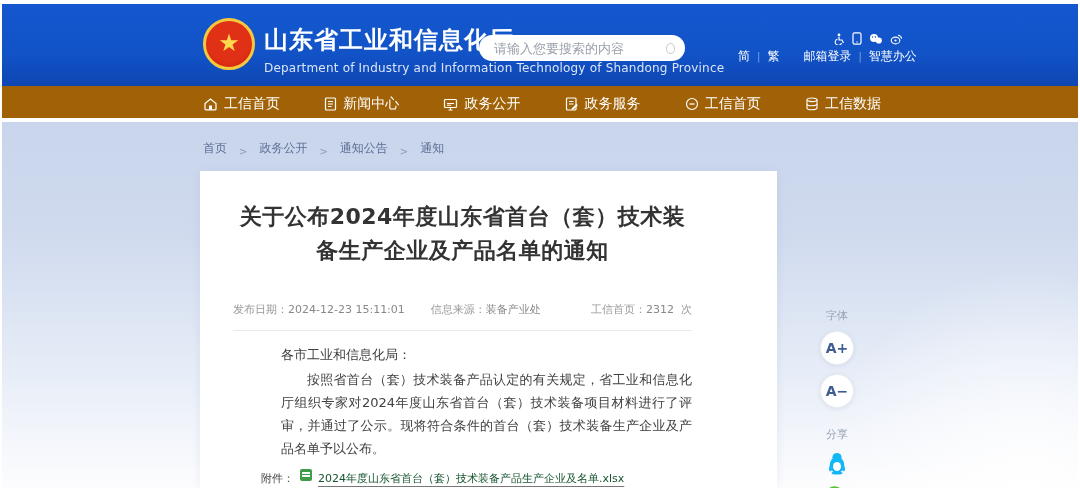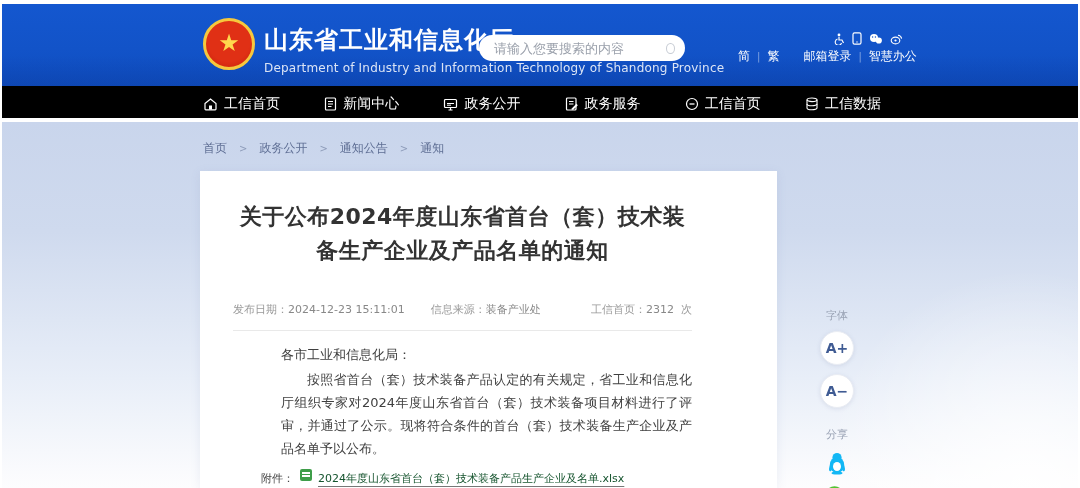--- a/index.html
+++ b/index.html
@@ -25,33 +25,33 @@
   .search input::placeholder{color:#9aa0ab;}
   .search .mag{width:11px;height:11px;border:1.5px solid #c7ccd4;border-radius:50%;}
   .top-icons{position:absolute;left:831px;top:28px;display:flex;gap:7px;align-items:center;z-index:3;}
   .top-icons svg{display:block;}
   .quick-links{position:absolute;left:736px;top:44px;display:flex;align-items:center;gap:7px;
           color:#fff;font-size:12px;z-index:3;white-space:nowrap;}
   .quick-links .sep{opacity:.45;font-size:10px;}
   .quick-links .gap{width:10px;}
   .quick-links span{cursor:default;}
   
-  .nav{position:absolute;left:2px;right:2px;top:86px;height:32px;background:#000000;}
+  .nav{position:absolute;left:2px;right:2px;top:86px;height:32px;background:#a16207;}
   .nav-inner{position:absolute;left:201px;width:678px;height:36px;display:flex;
           justify-content:space-between;align-items:center;}
   .nav-item{display:flex;align-items:center;gap:6px;color:#fff;font-size:14px;cursor:pointer;
           white-space:nowrap;}
   .nav-item svg{display:block;}
   
   .bg-band{position:absolute;left:2px;right:2px;top:122px;bottom:0;
           background:linear-gradient(180deg,#c9d5ec 0%,#cfdaee 30%,#e8eef8 70%,#fdfdfe 100%);}
   .bg-band::after{content:"";position:absolute;right:0;bottom:0;width:260px;height:220px;
           background:radial-gradient(ellipse at 80% 100%,rgba(255,255,255,.9) 0%,rgba(255,255,255,0) 70%);}
   
-  .breadcrumb{position:absolute;left:203px;top:140px;display:flex;align-items:center;gap:12px;
+  .breadcrumb{position:absolute;left:203px;top:140px;display:flex;align-items:flex-end;gap:12px;
           font-size:12px;color:#5e6e94;z-index:2;}
   .breadcrumb .sep{color:#8e9cba;font-size:10px;}
   .breadcrumb span{cursor:pointer;}
   
   .card{position:absolute;left:200px;top:171px;width:577px;height:317px;background:#fff;
           box-shadow:0 2px 10px rgba(90,110,160,.10);z-index:2;padding:0 85px 0 33px;}
   .article-title{margin-top:29px;text-align:center;font-size:22px;font-weight:bold;color:#333;
           line-height:34px;letter-spacing:.5px;}
   .meta-row{margin-top:34px;display:flex;align-items:center;font-size:11px;color:#999;
           border-bottom:1px solid #e9e9e9;padding-bottom:13px;}

